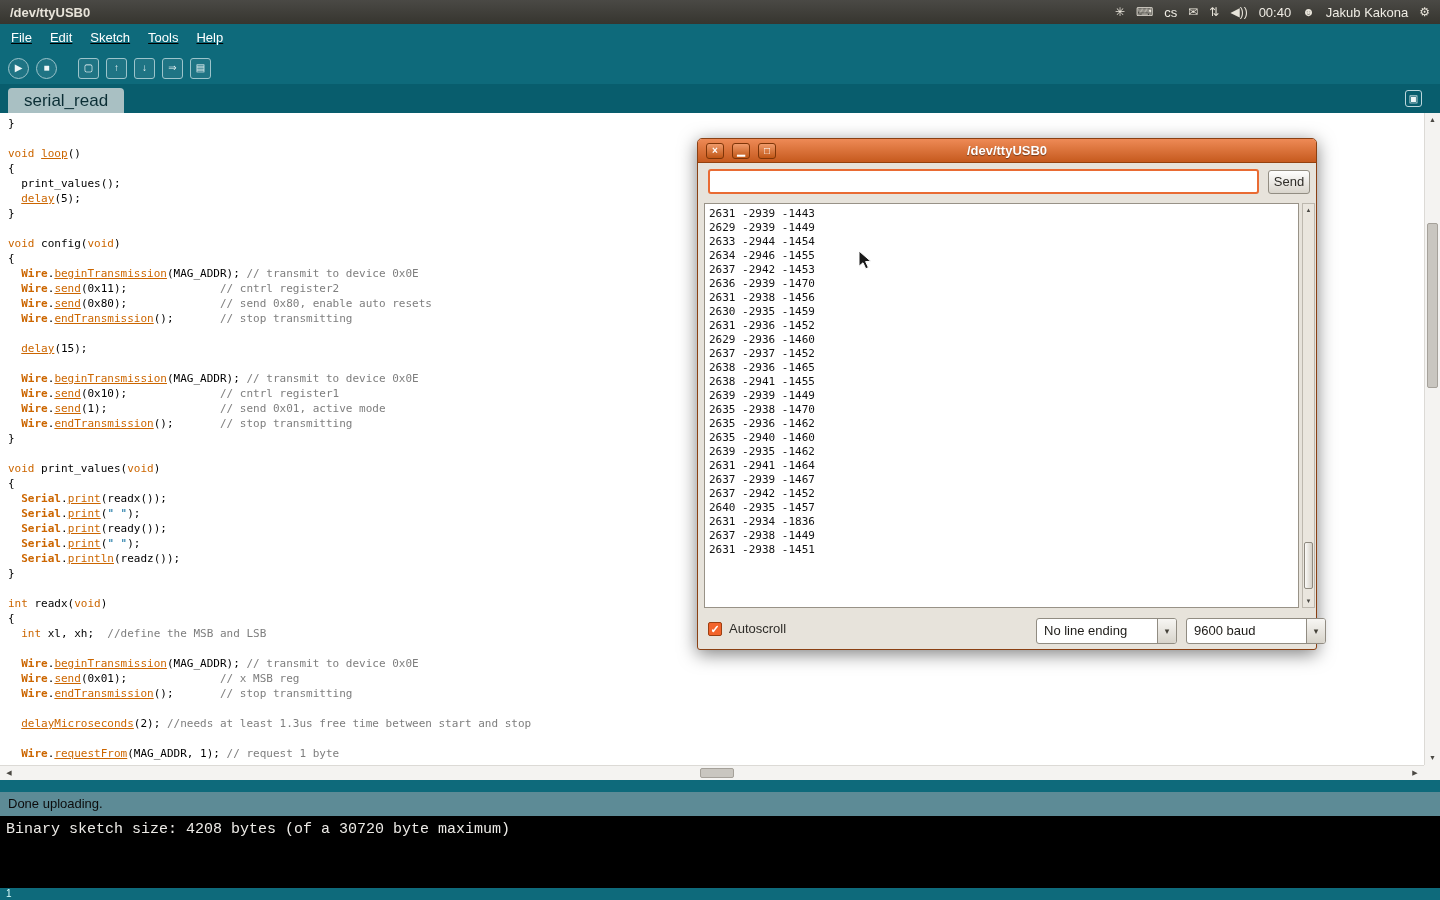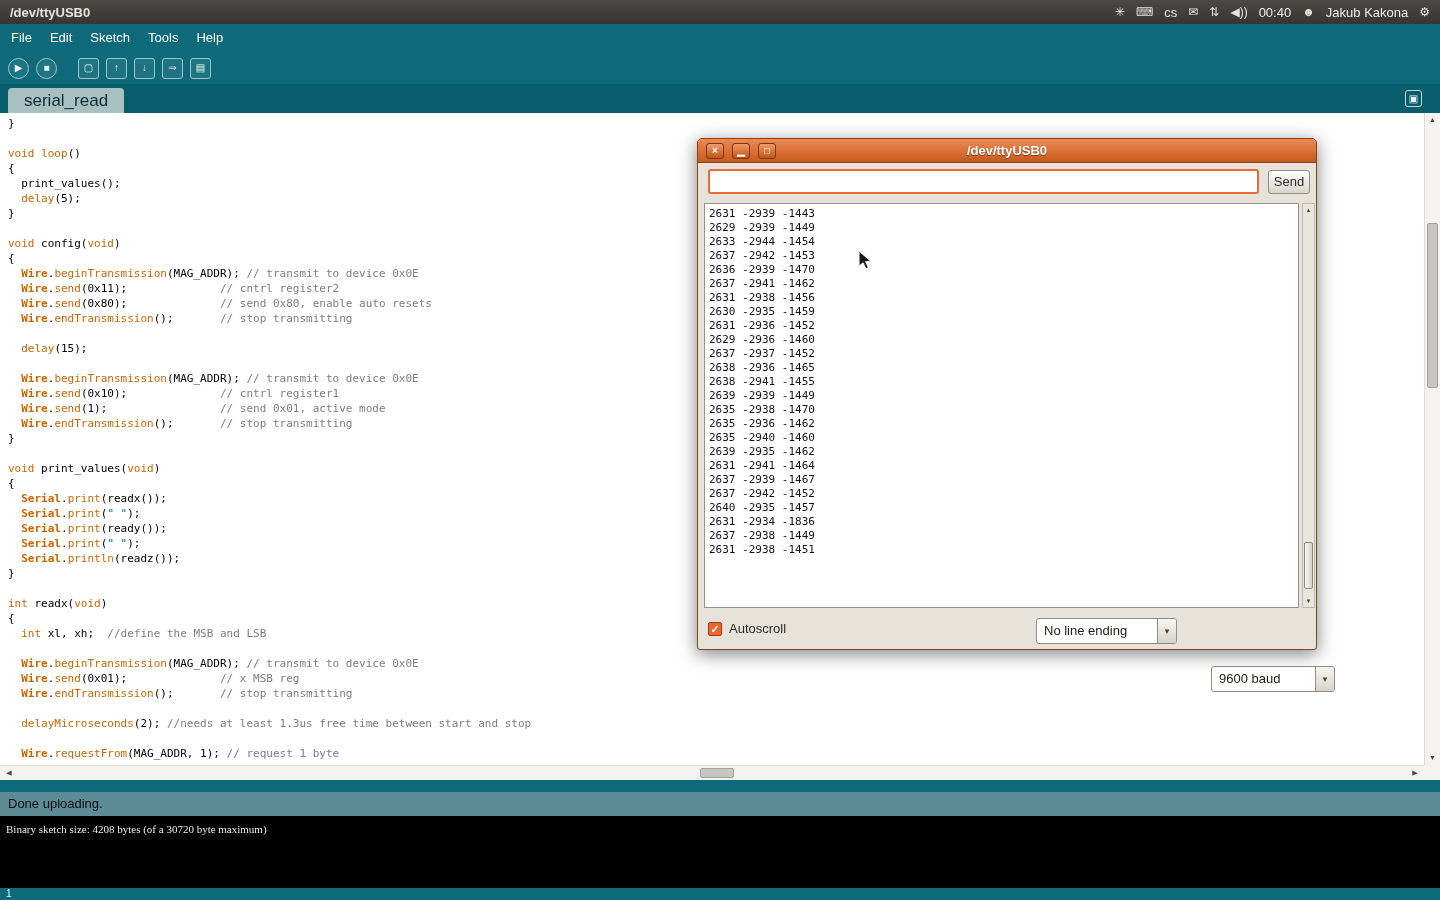--- a/index.html
+++ b/index.html
@@ -10,21 +10,21 @@
   .top-panel { position:absolute; top:0; left:0; width:1440px; height:24px;
     background:linear-gradient(#4a4945,#36352f); color:#e8e4da;
     display:flex; align-items:center; justify-content:space-between; padding:0 10px; }
   .panel-title { font-size:13px; font-weight:bold; }
   .indicators { display:flex; align-items:center; gap:11px; }
   .ind-icon { font-size:12px; color:#e8e4da; }
   .ind-label { font-size:13px; color:#efece4; }
 
   
   .menu-bar { position:absolute; top:24px; left:0; width:1440px; height:28px;
-    background:#0e6a7b; display:flex; align-items:center; padding-left:2px; }
+    background:#0e6a7b; display:flex; align-items:center; padding-left:2px;text-decoration:underline; }
   .menu-item { color:#fff; font-size:13px; padding:0 9px; line-height:28px; cursor:default; }
 
   .toolbar { position:absolute; top:52px; left:0; width:1440px; height:32px;
     background:#0e6a7b; display:flex; align-items:center; gap:7px; padding-left:8px; }
   .tb-btn { width:21px; height:21px; color:#eef6f7; border:1px solid #9cc4cb;
     background:rgba(255,255,255,0.07); display:flex; align-items:center; justify-content:center;
     font-size:10px; line-height:1; }
   .tb-btn.circle { border-radius:50%; }
   .tb-btn.square { border-radius:3px; }
   .tb-btn:nth-child(3) { margin-left:14px; }
@@ -39,21 +39,21 @@
     display:flex; align-items:center; justify-content:center; }
 
   
   .editor { position:absolute; top:113px; left:0; width:1424px; height:652px;
     background:#fff; overflow:hidden; }
   .code { padding:3px 0 0 8px; font-family:"DejaVu Sans Mono", monospace;
     font-size:11px; line-height:15px; color:#000; white-space:pre; }
   .code-line { height:15px; }
   .kw  { color:#cc6600; }
   .lib { color:#cc6600; font-weight:bold; }
-  .fn  { color:#cc6600; }
+  .fn  { color:#cc6600;text-decoration:underline; }
   .cm  { color:#7e7e7e; }
   .str { color:#006699; }
 
   .v-scroll { position:absolute; top:113px; right:0; width:16px; height:652px;
     background:#f4f3f1; border-left:1px solid #dcdad6; }
   .sb-arrow { height:14px; text-align:center; font-size:7px; line-height:14px; color:#4a4843; }
   .sb-arrow.bottom { position:absolute; bottom:0; left:0; right:0; }
   .v-thumb { position:absolute; left:2px; right:2px; top:110px; height:165px;
     background:#c9c6c0; border:1px solid #a5a19a; border-radius:2px; }
 
@@ -63,22 +63,22 @@
     font-size:7px; line-height:14px; color:#4a4843; }
   .h-arrow.left { left:2px; } .h-arrow.right { right:2px; }
   .h-thumb { position:absolute; left:700px; width:34px; top:2px; bottom:2px;
     background:#c9c6c0; border:1px solid #a5a19a; border-radius:2px; }
   .scroll-corner { position:absolute; top:765px; right:0; width:16px; height:15px; background:#f4f3f1; }
 
   .teal-strip { position:absolute; top:780px; left:0; width:1440px; height:12px; background:#0e6a7b; }
   .status-bar { position:absolute; top:792px; left:0; width:1440px; height:24px;
     background:#5d8b96; color:#0c0c0c; font-size:13px; line-height:24px; padding-left:8px; }
   .console { position:absolute; top:816px; left:0; width:1440px; height:72px;
-    background:#000; color:#eceae6; font-family:Liberation Serif, serif;
-    font-size:11px; line-height:15px; padding:6px; }
+    background:#000; color:#eceae6; font-family:Liberation Mono, monospace;
+    font-size:15px; line-height:15px; padding:6px; }
   .footer { position:absolute; top:888px; left:0; width:1440px; height:12px;
     background:#0e6a7b; color:#dff; font-size:10px; line-height:12px; padding-left:6px; }
 
   
   .serial-window { position:absolute; left:697px; top:138px; width:620px; height:512px;
     background:#e7e3db; border:1px solid #8a4013; border-radius:5px 5px 3px 3px;
     box-shadow:0 4px 18px rgba(0,0,0,0.5); }
   .sw-titlebar { position:absolute; top:0; left:0; right:0; height:24px;
     background:linear-gradient(#ee8a56,#c65a1e); border-radius:4px 4px 0 0;
     border-bottom:1px solid #94410e; }
@@ -105,21 +105,21 @@
   .sw-thumb { position:absolute; left:1px; right:1px; top:338px; height:47px;
     background:linear-gradient(90deg,#fbfaf8,#d4d0c7); border:1px solid #8f8a80; border-radius:2px; }
   .sw-bottom { position:absolute; left:0; top:474px; width:618px; height:36px; }
   .checkbox { position:absolute; left:10px; top:9px; width:14px; height:14px;
     background:#f2642c; border:1px solid #9c3f12; border-radius:2px; color:#fff;
     font-size:11px; line-height:13px; text-align:center; font-weight:bold; }
   .autoscroll-label { position:absolute; left:31px; top:8px; font-size:13px; color:#2e2c28; }
   .dd { position:absolute; top:5px; height:26px; display:flex;
     border:1px solid #918c82; border-radius:3px; background:#fff; overflow:hidden; }
   .dd-line-ending { left:338px; width:141px; }
-  .dd-baud { left:513px; width:124px;margin-top:48px; }
+  .dd-baud { left:488px; width:140px; }
   .dd-label { flex:1; font-size:13px; line-height:24px; padding-left:7px; color:#1e1c18;
     white-space:nowrap; overflow:hidden; }
   .dd-btn { width:19px; border-left:1px solid #918c82;
     background:linear-gradient(#f7f6f3,#d8d4cb); text-align:center; line-height:24px;
     font-size:9px; color:#454239; }
 
   .mouse-cursor { position:absolute; left:858px; top:250px; z-index:99; }
 </style>
 </head>
 <body>
@@ -200,23 +200,23 @@
     <div class="sw-title">/dev/ttyUSB0</div>
   </div>
 
   <input class="sw-input" value="" style="">
   <div class="sw-send">Send</div>
 
   <div class="sw-output" id="serial-output">
       <div class="serial-line">2631 -2939 -1443</div>
       <div class="serial-line">2629 -2939 -1449</div>
       <div class="serial-line">2633 -2944 -1454</div>
+      <div class="serial-line">2634 -2946 -1455</div>
       <div class="serial-line">2637 -2942 -1453</div>
       <div class="serial-line">2636 -2939 -1470</div>
-      <div class="serial-line">2637 -2941 -1462</div>
       <div class="serial-line">2631 -2938 -1456</div>
       <div class="serial-line">2630 -2935 -1459</div>
       <div class="serial-line">2631 -2936 -1452</div>
       <div class="serial-line">2629 -2936 -1460</div>
       <div class="serial-line">2637 -2937 -1452</div>
       <div class="serial-line">2638 -2936 -1465</div>
       <div class="serial-line">2638 -2941 -1455</div>
       <div class="serial-line">2639 -2939 -1449</div>
       <div class="serial-line">2635 -2938 -1470</div>
       <div class="serial-line">2635 -2936 -1462</div>

